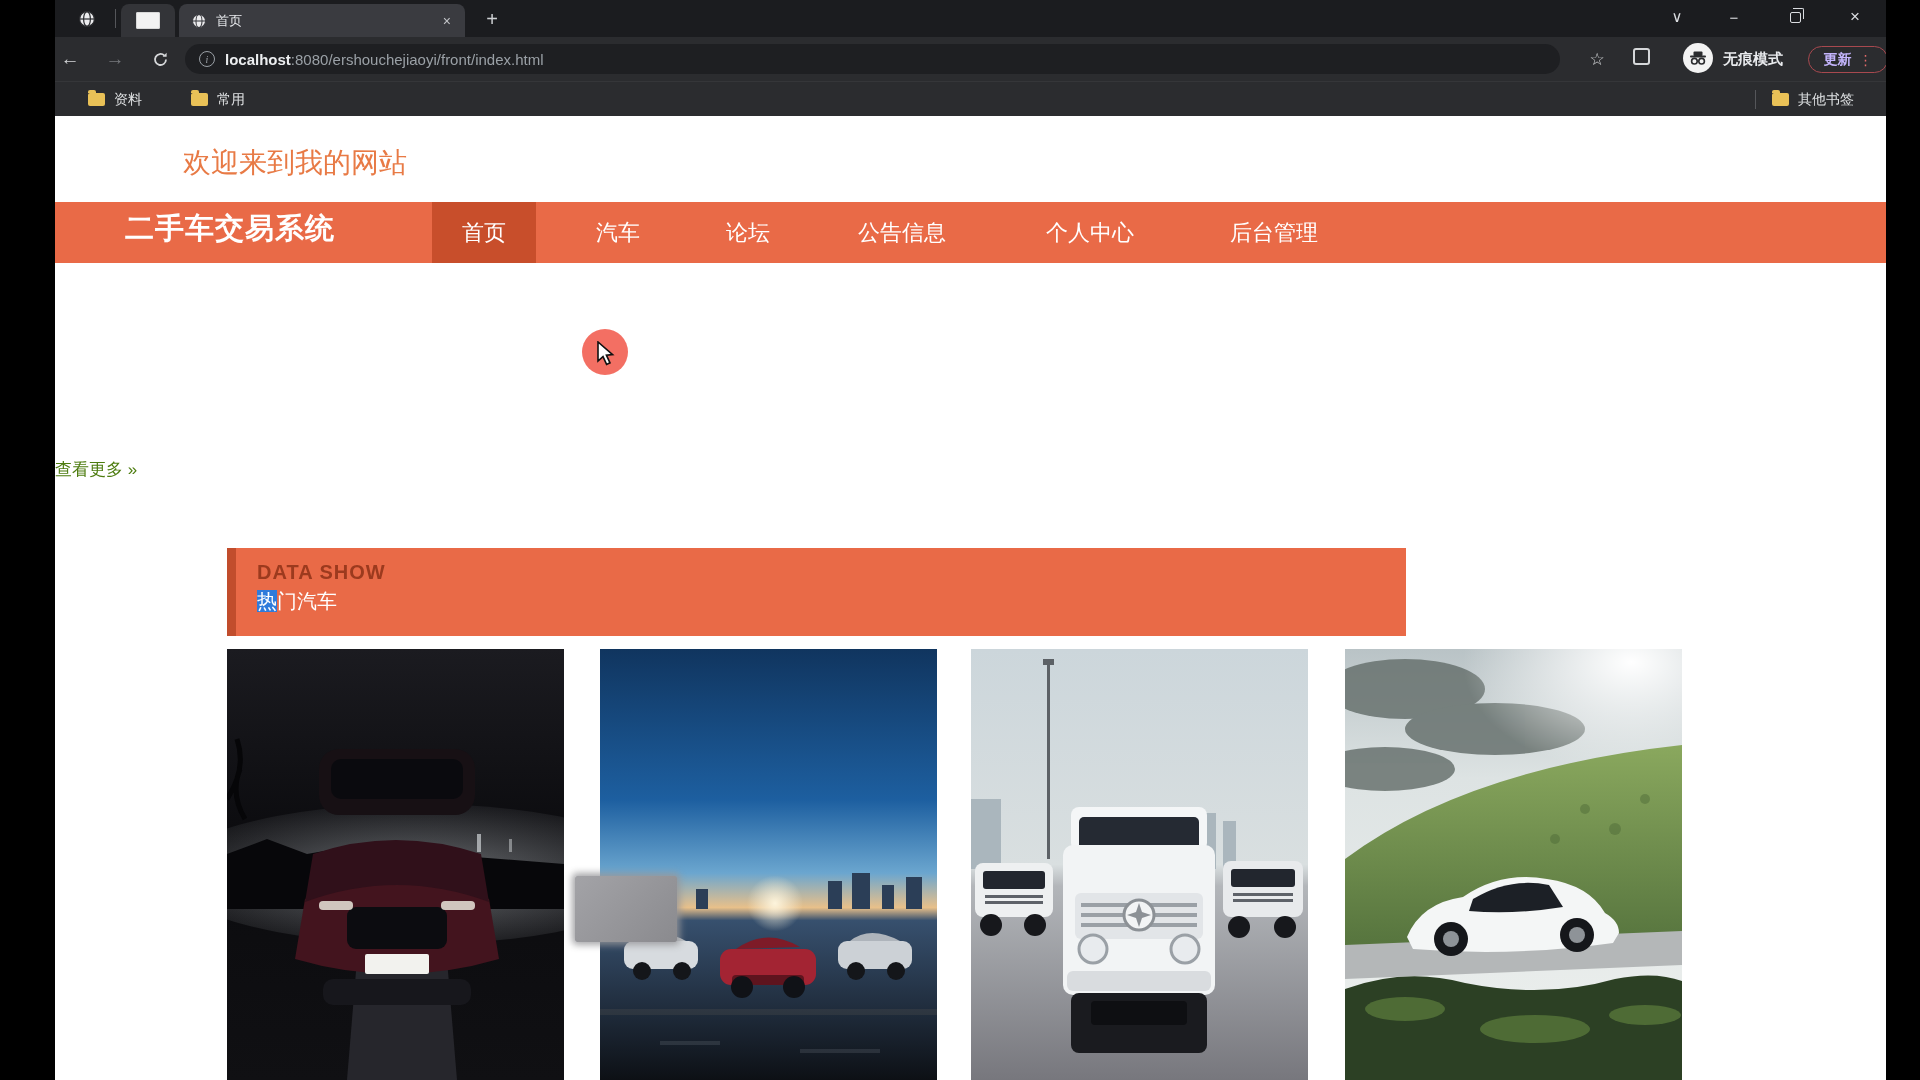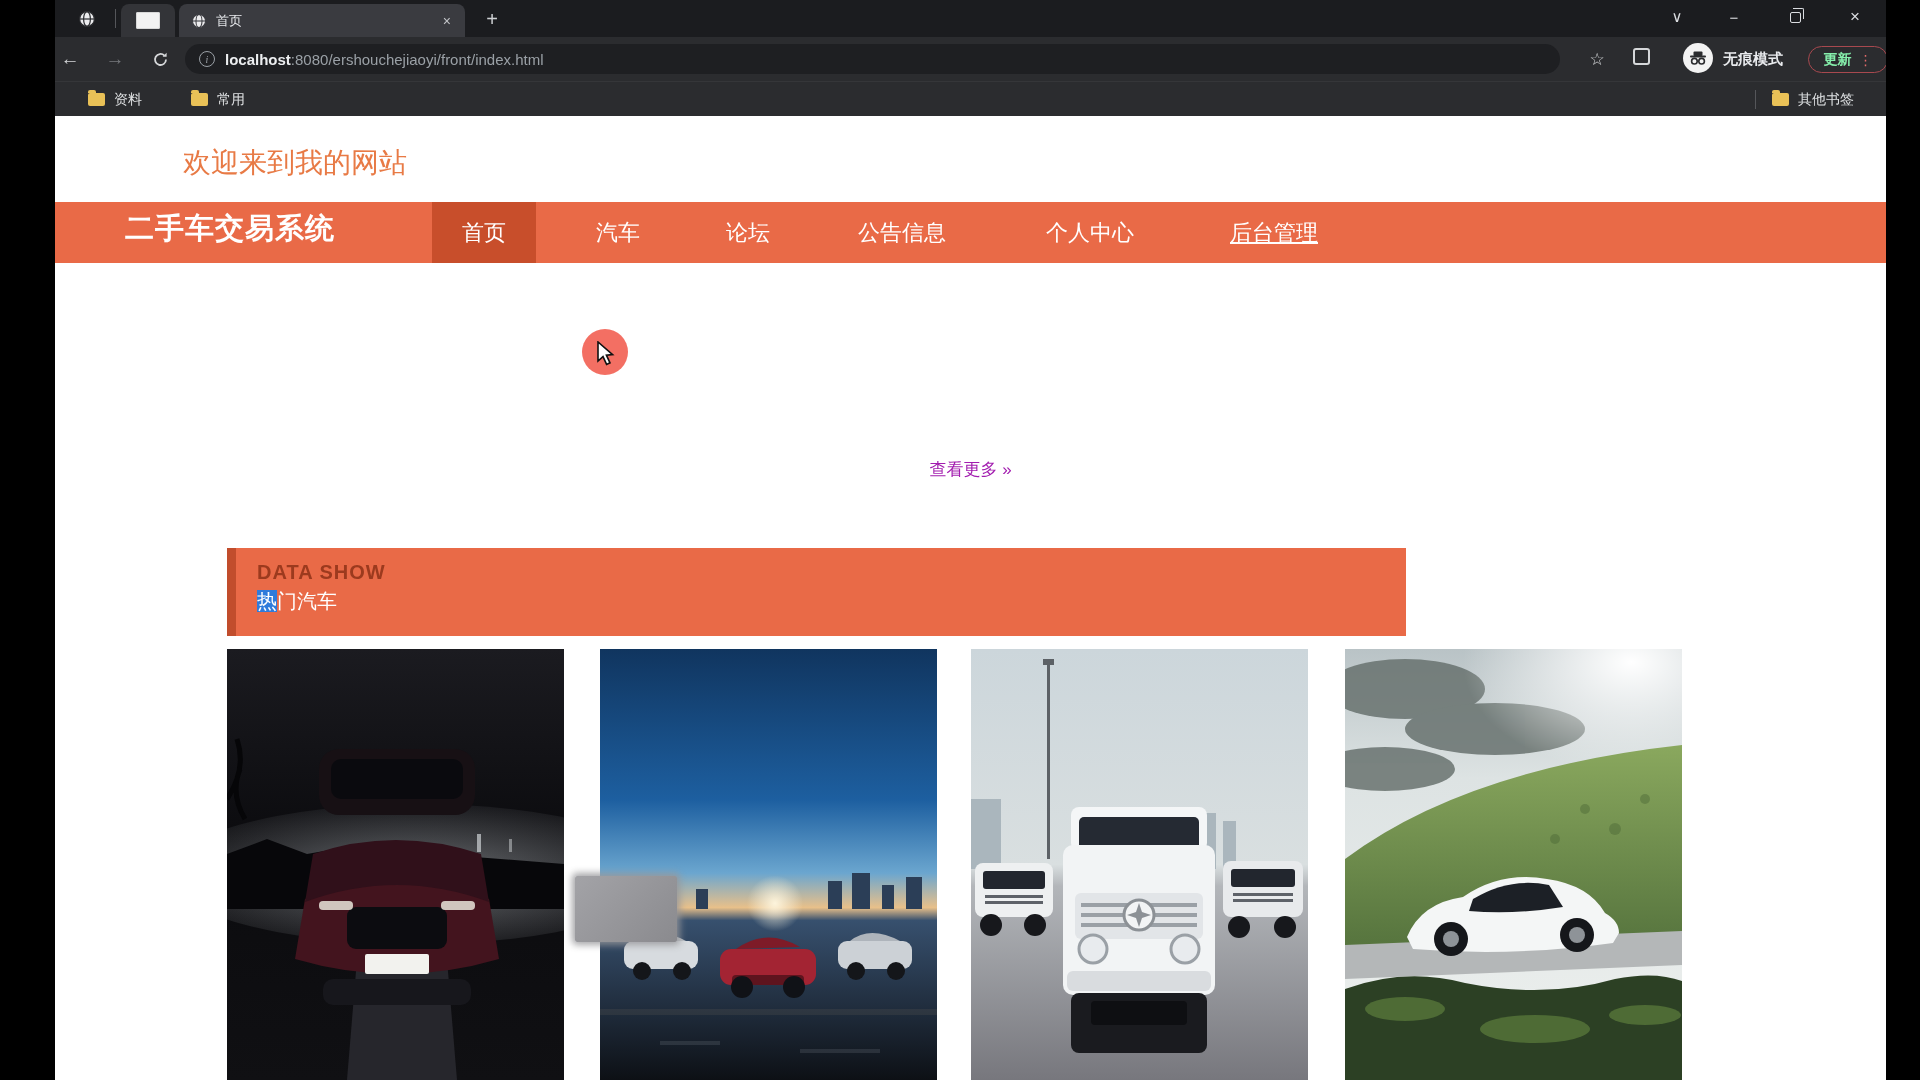--- a/index.html
+++ b/index.html
@@ -30,21 +30,21 @@
   .omnibox { position:absolute; left:130px; top:7px; width:1375px; height:30px; background:#1e1f22; border-radius:15px; display:flex; align-items:center; padding:0 14px; }
   .info-ic { width:16px; height:16px; border:1.5px solid #9aa0a6; border-radius:50%; color:#9aa0a6; font-size:10px; font-style:italic; display:flex; align-items:center; justify-content:center; flex:0 0 auto; font-family:"Liberation Serif", serif; }
   .url { margin-left:10px; font-size:15px; white-space:nowrap; }
   .url .host { color:#eceef0; font-weight:700; }
   .url .rest { color:#9aa0a6; }
   .star-btn { position:absolute; left:1527px; top:7px; width:30px; height:30px; display:flex; align-items:center; justify-content:center; color:#d6d8da; font-size:17px; }
   .panel-btn { position:absolute; left:1578px; top:11px; width:17px; height:17px; border:2px solid #d6d8da; border-radius:3px; }
   .incog-badge { position:absolute; left:1628px; top:6px; width:30px; height:30px; background:#f3f3f3; border-radius:50%; display:flex; align-items:center; justify-content:center; }
   .incog-label { position:absolute; left:1668px; top:13px; color:#e8eaed; font-size:15px; font-weight:700; }
   .update-pill { position:absolute; left:1753px; top:9px; width:80px; height:27px; border:1.5px solid #a8494f; border-radius:14px; display:flex; align-items:center; justify-content:center; gap:7px; }
-  .update-pill .u-label { color:#86efac; font-size:14px; font-weight:700; }
+  .update-pill .u-label { color:#c4b5fd; font-size:14px; font-weight:700; }
   .update-pill .u-menu { color:#e06a6a; font-size:14px; }
 
   
   .bookmarks { position:absolute; left:0; top:81px; width:100%; height:35px; background:#2b2c2f; border-top:1px solid #353639;padding-left:28px; }
   .bm-item { position:absolute; top:7px; height:21px; display:flex; align-items:center; gap:9px; color:#dfe1e3; font-size:14px; }
   .folder-ic { width:17px; height:13px; background:#e9c157; border-radius:2px; position:relative; }
   .folder-ic::before { content:""; position:absolute; left:0; top:-3px; width:8px; height:3px; background:#e9c157; border-radius:2px 2px 0 0; }
   .bm-1 { left:33px; } .bm-2 { left:136px; }
   .bm-sep { position:absolute; left:1700px; top:8px; width:1px; height:19px; background:#55565a; }
   .bm-other { left:1717px; }
@@ -61,21 +61,21 @@
   .click-fx { position:absolute; left:527px; top:213px; width:46px; height:46px; z-index:50; pointer-events:none; }
   .click-fx .ring { position:absolute; left:0; top:0; width:46px; height:46px; border-radius:50%; background:rgba(240,70,55,.78); }
   .click-fx svg { position:absolute; left:14px; top:12px; }
 
   .news-card { position:absolute; left:178px; top:151px; width:360px; height:154px; background:#fff; border:2px solid #e96a47; border-radius:10px; box-shadow:5px 6px 0 rgba(233,96,60,.95); overflow:hidden; }
   .cctv-logo { position:absolute; left:40px; top:-44px; width:150px; height:150px; background:#24367e; border-radius:34px; display:flex; flex-direction:column; align-items:center; justify-content:flex-end; padding-bottom:14px; }
   .cctv-logo .row { color:#fff; font-size:44px; font-weight:700; line-height:1.12; letter-spacing:4px; }
   .cctv-logo .accent { color:#e6a13e; }
   .news-date { position:absolute; right:40px; bottom:26px; color:#8f8f8f; font-size:15px; }
 
-  .more-link { position:absolute; left:0; top:342px; width:100%; text-align:center; color:#a21caf; font-size:17px; }
+  .more-link { position:absolute; left:0; top:342px; width:100%; text-align:left; color:#4d7c0f; font-size:17px; }
 
   .banner { position:absolute; left:172px; top:432px; width:1179px; height:88px; background:#e96a47; }
   .banner::before { content:""; position:absolute; left:0; top:0; width:9px; height:100%; background:#c14d2c; }
   .banner .kicker { position:absolute; left:30px; top:13px; color:#9c3a1e; font-size:20px; font-weight:700; letter-spacing:1px; }
   .banner .b-title { position:absolute; left:30px; top:40px; color:#fff; font-size:20px; }
   .banner .sel { background:#2f7bdb; }
 
   .card { position:absolute; top:533px; width:337px; height:431px; overflow:hidden; background:#111; }
   .card svg { display:block; width:100%; height:100%; }
   .card-1 { left:172px; } .card-2 { left:545px; } .card-3 { left:916px; } .card-4 { left:1290px; }
@@ -171,21 +171,21 @@
     <div class="page">
       <div class="welcome">欢迎来到我的网站</div>
 
       <div class="mainnav">
         <div class="brand">二手车交易系统</div>
         <div class="nav-item active" style="left:429px;">首页</div>
         <div class="nav-item" style="left:563px;font-family:Liberation Serif, serif;">汽车</div>
         <div class="nav-item" style="left:693px;">论坛</div>
         <div class="nav-item" style="left:847px;">公告信息</div>
         <div class="nav-item" style="left:1035px;">个人中心</div>
-        <div class="nav-item" style="left:1219px;text-decoration:underline;">后台管理</div>
+        <div class="nav-item" style="left:1219px;">后台管理</div>
       </div>
 
       <div class="click-fx">
         <div class="ring"></div>
         <svg width="22" height="26" viewBox="0 0 22 26">
           <path d="M2 1 L2 20 L7 15.6 L10.6 23.4 L14 21.8 L10.4 14.2 L16.6 13.6 Z" fill="#fff" stroke="#111" stroke-width="1.6"></path>
         </svg>
       </div>
 
 

